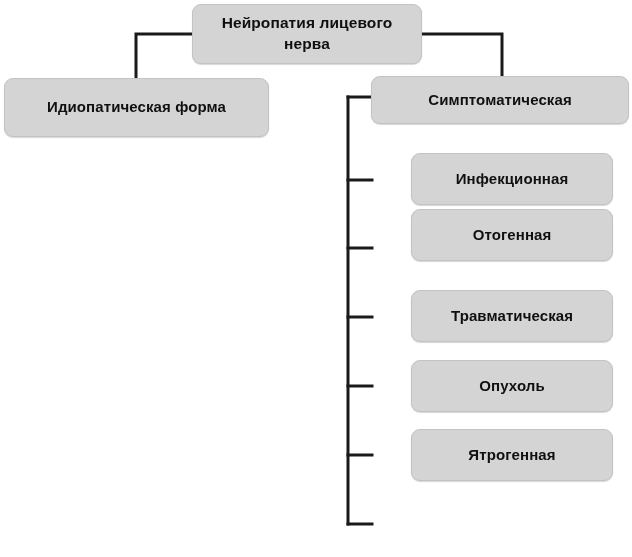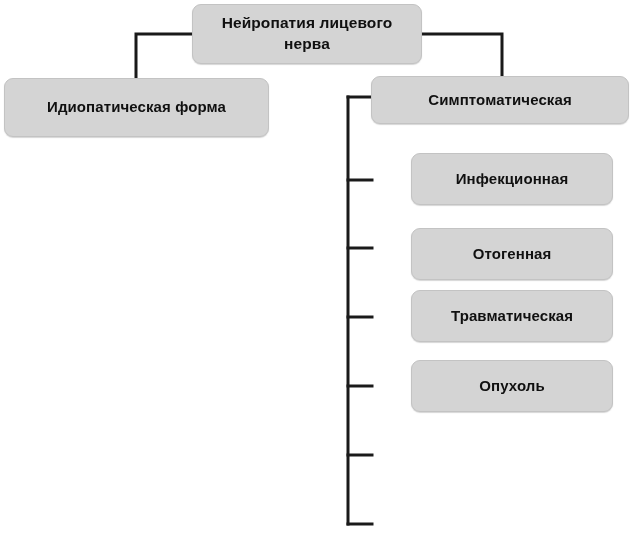--- a/index.html
+++ b/index.html
@@ -65,21 +65,21 @@
     width: 258px;
     height: 48px;
   }
   .node-branch {
     left: 371px;
     width: 202px;
     height: 52px;
     margin-left: 40px;
   }
   .b0 { top: 153px; }
-  .b1 { top: 228px; }
+  .b1 { top: 209px; }
   .b2 { top: 290px; }
   .b3 { top: 360px; text-align: right; }
   .b4 { top: 429px; }
   .b5 { top: 498px; }
 </style>
 </head>
 <body>
 
 <div id="diagram-canvas">
 
@@ -124,14 +124,17 @@
   </div>
   <div class="node node-branch b1">
     <span>Отогенная</span>
   </div>
   <div class="node node-branch b2">
     <span>Травматическая</span>
   </div>
   <div class="node node-branch b3">
     <span>Опухоль</span>
   </div>
+  <div class="node node-branch b4">
+    <span>Ятрогенная</span>
+  </div>
 
 </div>
 
 </body></html>

